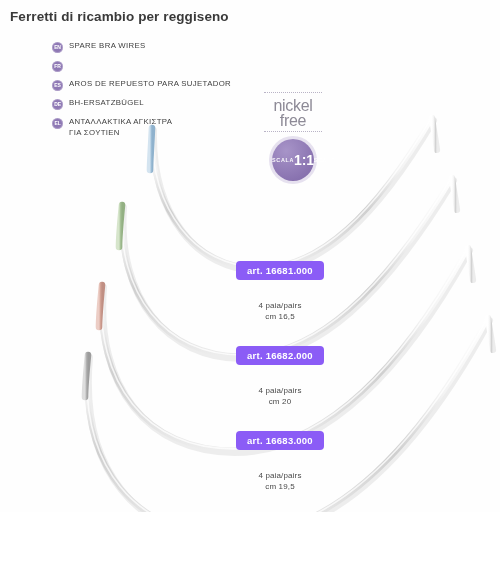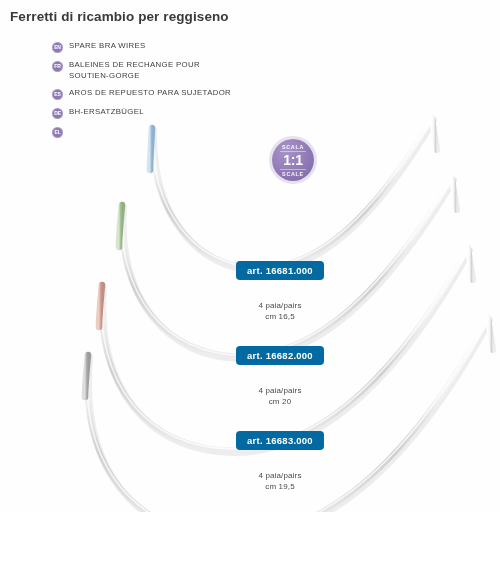--- a/index.html
+++ b/index.html
@@ -97,22 +97,21 @@
     left: 272px;
     top: 139px;
     width: 42px;
     height: 42px;
     border-radius: 50%;
     background: radial-gradient(circle at 34% 28%, #a794c8 0%, #8d77b3 62%, #7d66a6 100%);
     box-shadow: 0 0 0 3px rgba(170,152,200,0.28);
     color: #ffffff;
     text-align: center;
     display: flex;
-    flex-direction: column;
-    justify-content: center;
+    flex-direction: row;
     align-items: center;
   }
   .scale-top, .scale-bot {
     font-size: 5.4px;
     letter-spacing: 0.7px;
     font-weight: bold;
     opacity: 0.95;
   }
   .scale-mid {
     font-size: 14px;
@@ -138,21 +137,21 @@
   }
 
   
   .product-label {
     position: absolute;
     width: 160px;
     text-align: center;
   }
   .art-chip {
     display: inline-block;
-    background: #0369a1;
+    background: #8b5cf6;
     color: #ffffff;
     font-size: 9.5px;
     font-weight: bold;
     letter-spacing: 0.25px;
     padding: 4px 11px 4px 11px;
     border-radius: 4px;
   }
   .pl-sub {
     font-size: 8px;
     color: #4a4a4a;
@@ -173,45 +172,52 @@
 
     <div class="lang-row">
       <div class="lang-badge">EN</div>
       <div class="lang-text">
         <span>SPARE BRA WIRES</span>
       </div>
     </div>
 
     <div class="lang-row">
       <div class="lang-badge">FR</div>
-      <div class="lang-text">
-        <span>BALEINES DE RECHANGE POUR SOUTIEN-GORGE</span>
-      </div>
     </div>
 
     <div class="lang-row">
       <div class="lang-badge">ES</div>
       <div class="lang-text">
         <span>AROS DE REPUESTO PARA SUJETADOR</span>
       </div>
     </div>
 
     <div class="lang-row">
       <div class="lang-badge">DE</div>
       <div class="lang-text">
         <span>BH-ERSATZBÜGEL</span>
       </div>
     </div>
 
     <div class="lang-row">
       <div class="lang-badge">EL</div>
-    </div>
-
-  </div>
-
+      <div class="lang-text">
+        <span>ΑΝΤΑΛΛΑΚΤΙΚΑ ΑΓΚΙΣΤΡΑ</span>
+        <span class="l2">ΓΙΑ ΣΟΥΤΙΕΝ</span>
+      </div>
+    </div>
+
+  </div>
+
+  <div class="nickel-free">
+    <div class="nf-dots-top"></div>
+    <div class="nf-line">nickel</div>
+    <div class="nf-line">free</div>
+    <div class="nf-dots-bot"></div>
+  </div>
 
   <div class="scale-badge">
     <div class="scale-top">SCALA</div>
     <div class="scale-rule"></div>
     <div class="scale-mid">1:1</div>
     <div class="scale-rule"></div>
     <div class="scale-bot">SCALE</div>
   </div>
 
   <svg id="wires" viewBox="0 0 500 563">

